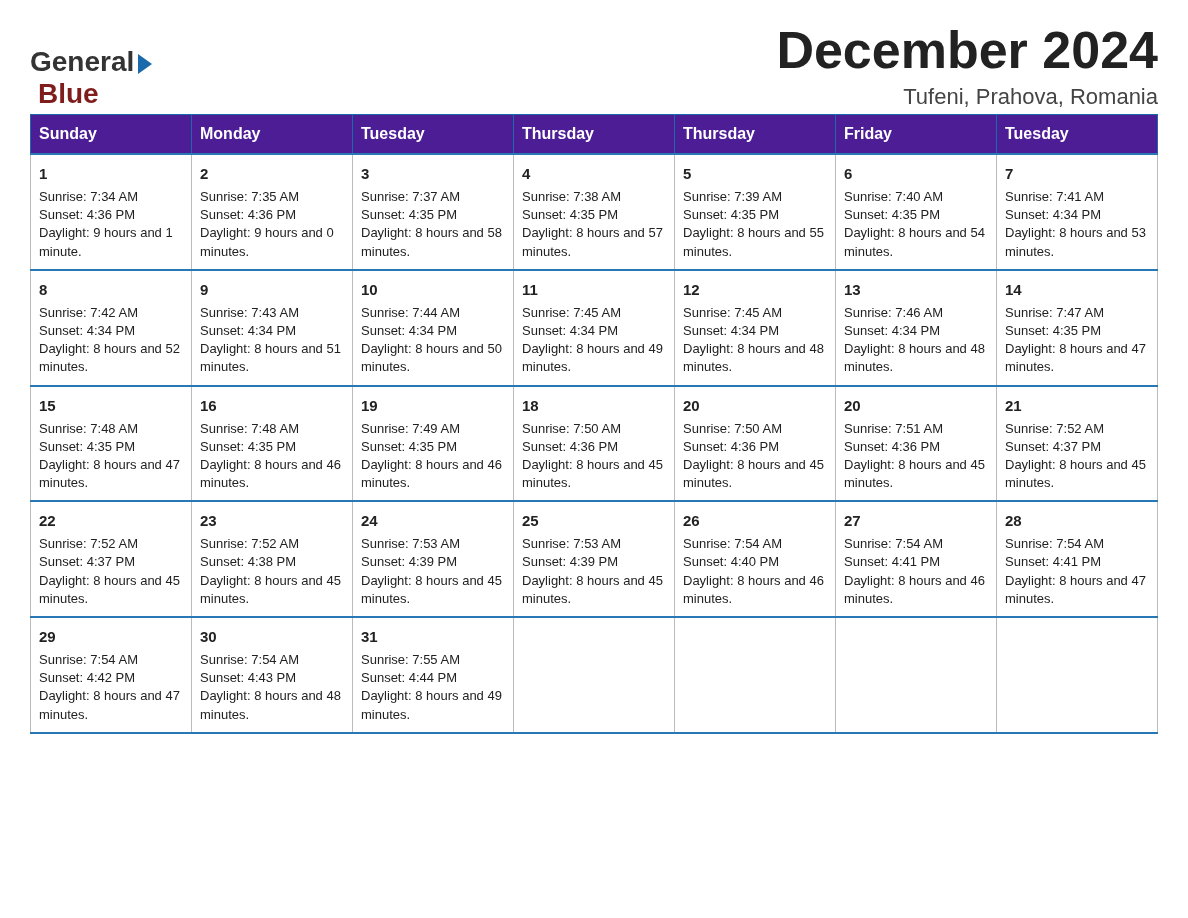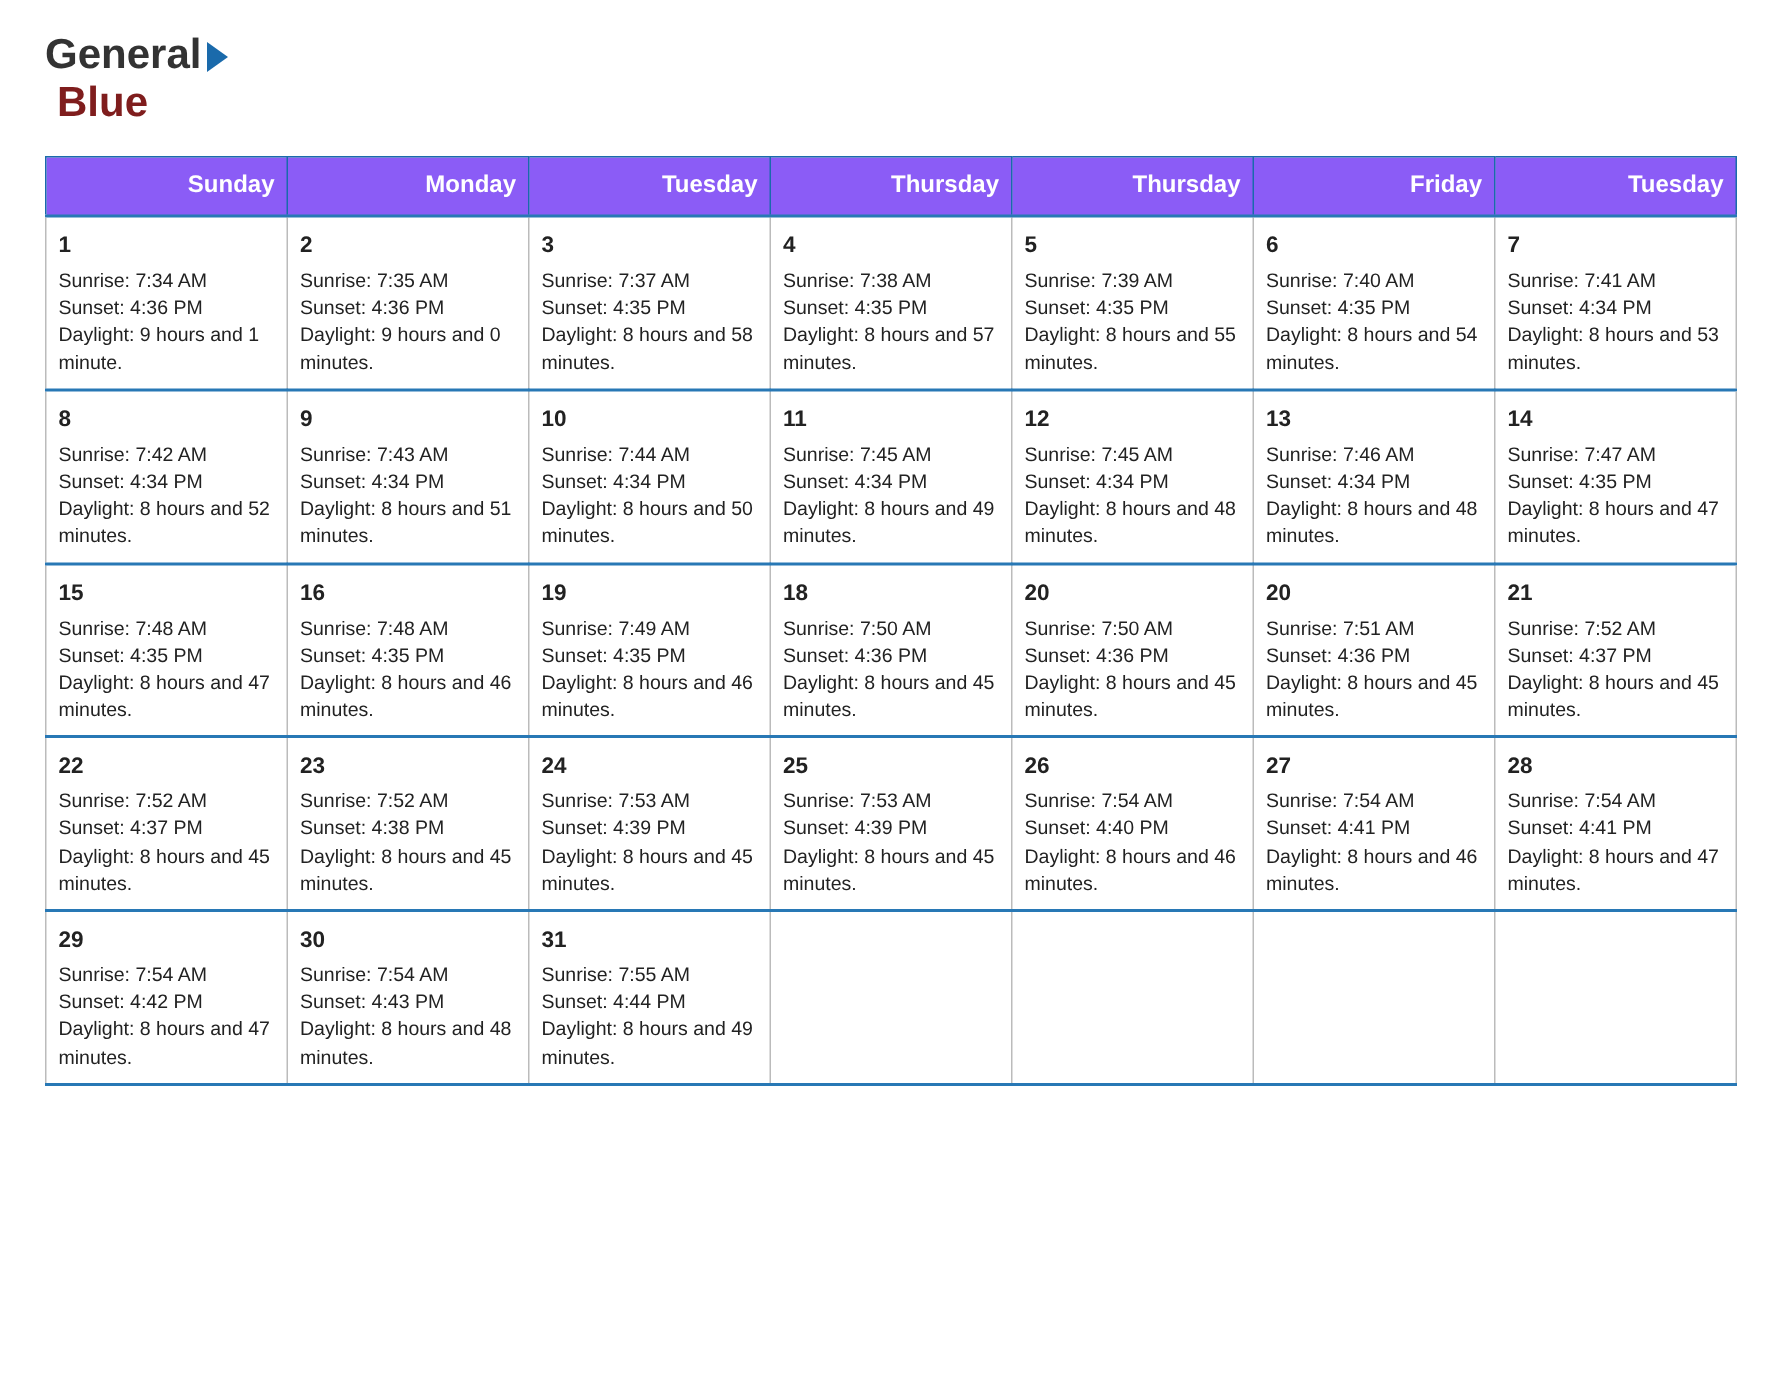--- a/index.html
+++ b/index.html
@@ -7,21 +7,21 @@
       font-family: Arial, sans-serif;
       background: #fff;
       padding: 20px 30px;
       width: 1188px;
       min-height: 918px;
     }
     .header {
       display: flex;
       justify-content: space-between;
       align-items: flex-end;
-      margin-bottom: 20px;
+      margin-bottom: 4px;
     }
     .logo {
       display: flex;
       flex-direction: column;
       align-items: flex-start;
     }
     .logo-top {
       display: flex;
       align-items: center;
     }
@@ -57,26 +57,26 @@
       font-size: 22px;
       color: #444;
       margin-top: 4px;
     }
     .calendar {
       width: 100%;
       border-collapse: collapse;
       border: 1px solid #999;
     }
     .calendar th {
-      background-color: #8b5cf6;
+      background-color: #4c1d95;
       color: #fff;
       font-size: 16px;
       font-weight: bold;
       padding: 10px 8px;
-      text-align: right;
+      text-align: left;
       border: 1px solid #1a6aab;
     }
     .calendar td {
       vertical-align: top;
       padding: 8px;
       border: 1px solid #bbb;
       width: 14.28%;
       font-size: 13px;
       color: #222;
       line-height: 1.4;
@@ -99,20 +99,24 @@
 
 <div class="header">
   <div class="logo">
     <div class="logo-top">
       <span class="logo-general">General</span>
       <div class="logo-arrow"></div>
     </div>
     <div style="display:flex; align-items:center; margin-left:4px;">
       <span class="logo-blue">Blue</span>
     </div>
+  </div>
+  <div class="title-section">
+    <div class="month-title">December 2024</div>
+    <div class="location-title">Tufeni, Prahova, Romania</div>
   </div>
 </div>
 
 <table class="calendar">
   <thead>
     <tr>
     <th>Sunday</th>
         <th>Monday</th>
         <th>Tuesday</th>
         <th>Thursday</th>

